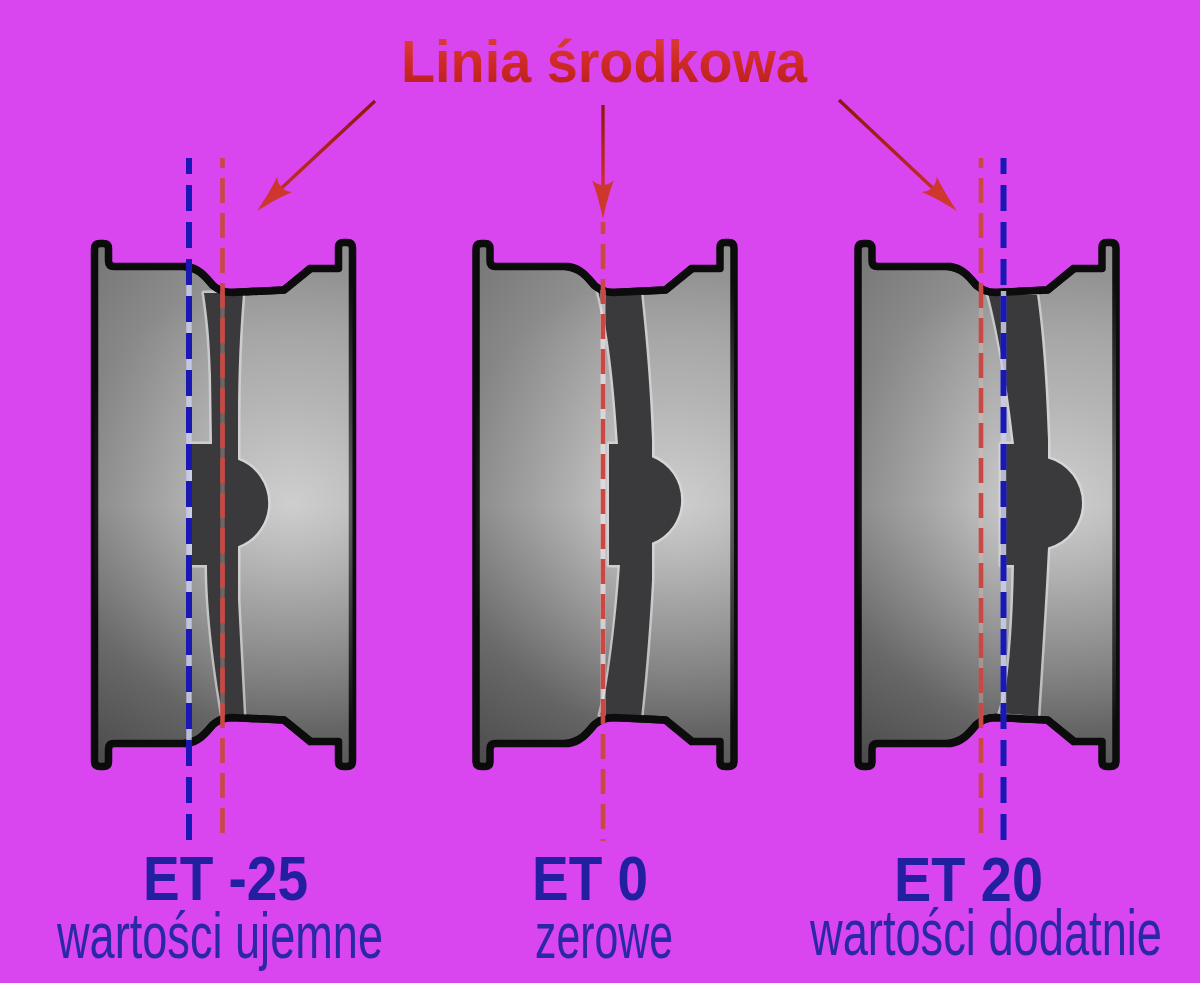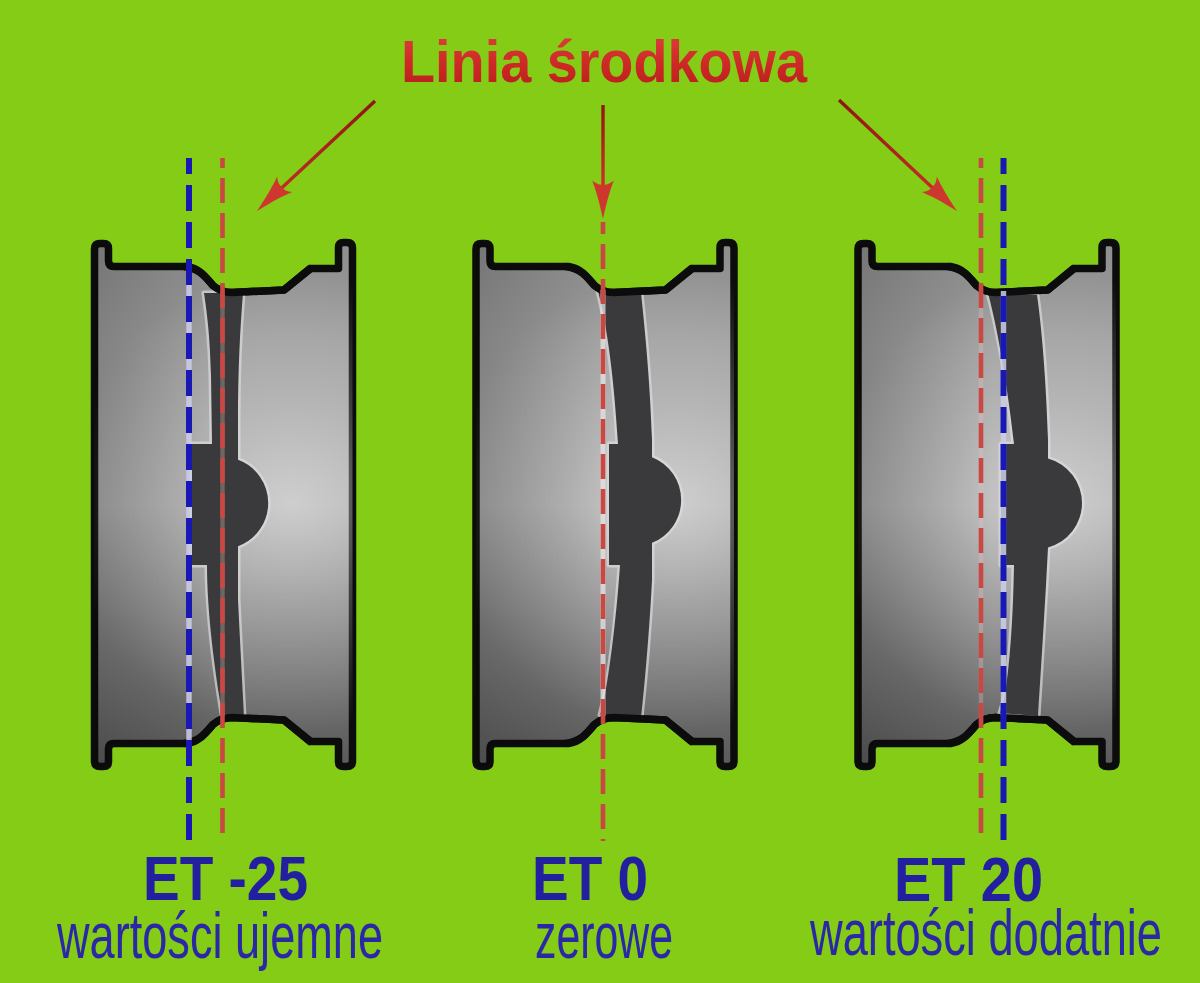--- a/index.html
+++ b/index.html
@@ -1,15 +1,15 @@
 <!DOCTYPE html>
 <html><head><meta charset="utf-8">
 <style>
 html,body{margin:0;padding:0;background:#ffffff;}
-#stage{position:relative;width:1200px;height:983px;background:#84cc16;overflow:hidden;}
+#stage{position:relative;width:1200px;height:983px;background:#d946ef;overflow:hidden;}
 svg{display:block;}
 </style></head>
 <body>
 <div id="stage">
 <svg width="1200" height="983" viewBox="0 0 1200 983">
 <defs>
   <linearGradient id="vgrad" gradientUnits="userSpaceOnUse" x1="0" y1="243" x2="0" y2="767">
     <stop offset="0" stop-color="#8e8e8e"></stop>
     <stop offset="0.18" stop-color="#9c9c9c"></stop>
     <stop offset="0.5" stop-color="#a6a6a6"></stop>

